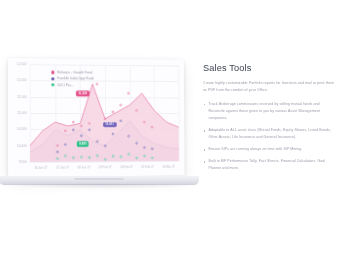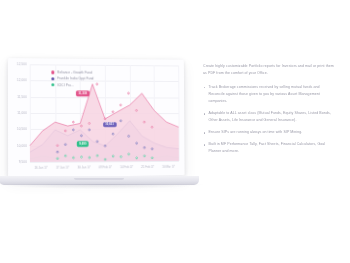--- a/index.html
+++ b/index.html
@@ -205,20 +205,21 @@
           </div>
       </div>
     </div>
   </div>
   <div id="laptop-base"></div>
   <div id="laptop-notch"></div>
   <div id="laptop-shadow"></div>
 </div>
 
 <div id="panel">
+  <h1 id="panel-title">Sales Tools</h1>
   <p id="panel-intro">Create highly customizable Portfolio reports for Investors and mail or print them as PDF from the comfort of your Office.</p>
   <ul id="panel-bullets">
       <li>Track Brokerage commissions received by selling mutual funds and Reconcile against those given to you by various Asset Management companies.</li>
       <li>Adaptable to ALL asset class (Mutual Funds, Equity Shares, Listed Bonds, Other Assets, Life Insurance and General Insurance).</li>
       <li>Ensure SIPs are running always on time with SIP Mining.</li>
       <li>Built in MF Performance Tally, Fact Sheets, Financial Calculators, Goal Planner and more.</li>
     </ul>
 </div>
 
 </body></html>

